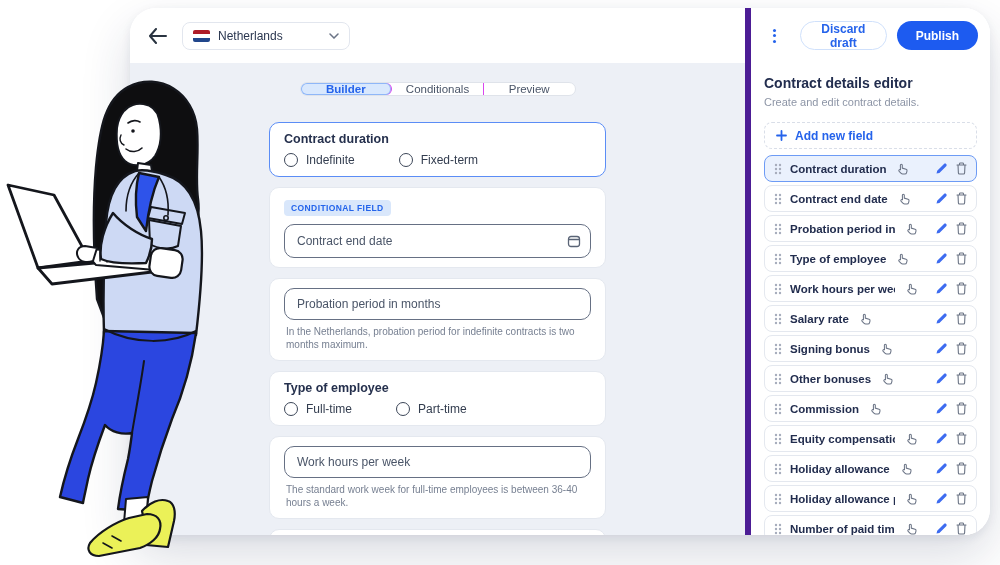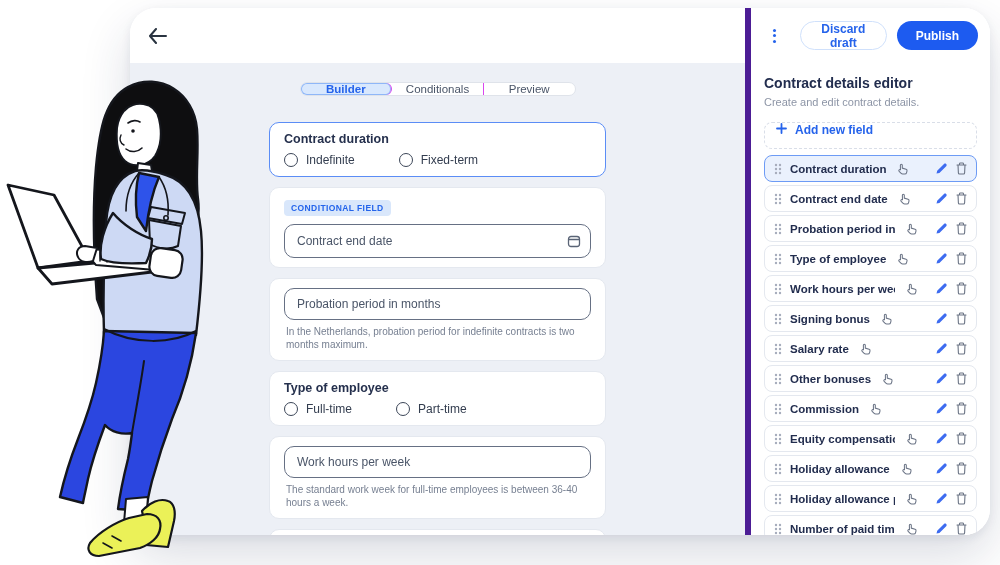--- a/index.html
+++ b/index.html
@@ -63,21 +63,21 @@
   .t-input.short { height:32px; padding-right:12px; }
   .t-input::placeholder { color:#4a5568; opacity:1; }
   .input-icon { position:absolute; right:10px; top:50%; transform:translateY(-50%); display:flex; }
   .helper { font-size:10px; color:#778092; margin:6px 2px 0; line-height:1.25; }
 
   
   .aside { flex:1; padding:12px 13px; overflow:hidden; display:flex; flex-direction:column; }
   .sb-title { font-size:14px; font-weight:700; color:#222d4e; }
   .sb-sub { font-size:11px; color:#8d95a6; margin-top:5px; }
   .add-btn { margin-top:14px; flex:0 0 27px; border:1.5px dashed #d9dee8; border-radius:8px;
-    display:flex; gap:8px; padding:0 11px; color:#2563eb; font-weight:700;
+    display:flex; align-items:center; gap:8px; padding:0 11px; color:#2563eb; font-weight:700;
     font-size:12px; background:#fff; cursor:pointer; font-family:inherit; }
   .field-list { margin-top:6px; display:flex; flex-direction:column; gap:3px; }
   .field-row { flex:0 0 27px; display:flex; align-items:center; gap:8px; border:1px solid #e4e8ef;
     border-radius:8px; background:#fff; padding:0 9px; cursor:pointer; }
   .field-row.active { border:1.5px solid #6d9bf5; background:#eaf1fd; }
   .frow-label { font-size:11.5px; font-weight:700; color:#222d4e; white-space:nowrap; overflow:hidden; }
   .cursor-ic { display:flex; margin-left:2px; }
   .row-sp { flex:1; }
   .icon-btn { display:flex; background:none; border:none; padding:0; cursor:pointer; }
 
@@ -91,20 +91,31 @@
 
   <div class="window">
 
     <div class="col-left">
       <div class="hdr-left">
         <button class="back-btn">
           <svg width="19" height="16" viewBox="0 0 19 16">
             <path d="M8 1 L2 8 L8 15 M2 8 H18" stroke="#2a3441" stroke-width="2" fill="none" stroke-linecap="round" stroke-linejoin="round"></path>
           </svg>
         </button>
+        <div class="dropdown dd-country">
+          <span class="flag">
+            <div class="f-red"></div>
+              <div class="f-white"></div>
+              <div class="f-blue"></div>
+          </span>
+          <span class="dd-text">Netherlands</span>
+          <svg width="10" height="6" viewBox="0 0 10 6">
+            <path d="M1 1 L5 5 L9 1" stroke="#6b7486" stroke-width="1.5" fill="none" stroke-linecap="round"></path>
+          </svg>
+        </div>
       </div>
 
       <div class="main">
         <div class="tabs">
           <button class="tab active">Builder</button>
           <button class="tab">Conditionals</button>
           <button class="tab">Preview</button>
         </div>
 
         <div class="cards">
@@ -348,51 +359,51 @@
       <svg width="8" height="12" viewBox="0 0 8 12" style="flex:0 0 auto;">
         <g fill="#a6adbc">
           <circle cx="2" cy="2" r="1.2"></circle>
                   <circle cx="6" cy="2" r="1.2"></circle>
           <circle cx="2" cy="6" r="1.2"></circle>
                   <circle cx="6" cy="6" r="1.2"></circle>
           <circle cx="2" cy="10" r="1.2"></circle>
                   <circle cx="6" cy="10" r="1.2"></circle>
         </g>
       </svg>
+      <span class="frow-label">Salary rate</span>
+      <span class="cursor-ic" hidden="">
+        <svg width="14" height="14" viewBox="0 0 16 16">
+          <path d="M6 2.5 C6.8 2.5 7.2 3 7.2 3.8 L7.2 7 L11.5 8.2 C12.4 8.5 12.8 9.2 12.6 10.1 L12 12.4 C11.8 13.2 11.1 13.7 10.2 13.7 L7.5 13.7 C6.9 13.7 6.3 13.4 5.9 13 L3.6 10.6 C3.1 10.1 3.1 9.4 3.6 8.9 C4 8.5 4.7 8.5 5.1 8.9 L5 3.8 C5 3 5.3 2.5 6 2.5 Z" fill="none" stroke="#6b7486" stroke-width="1.2" stroke-linejoin="round"></path>
+        </svg>
+      </span>
+      <span class="row-sp"></span>
+      <button class="icon-btn">
+        <svg width="13" height="13" viewBox="0 0 13 13">
+          <path d="M1.5 11.5 L2.2 8.8 L9 2 C9.6 1.4 10.6 1.4 11.2 2 C11.8 2.6 11.8 3.6 11.2 4.2 L4.4 11 L1.5 11.5 Z" fill="#3e6cf0"></path>
+        </svg>
+      </button>
+      <button class="icon-btn">
+        <svg width="11" height="13" viewBox="0 0 11 13">
+          <path d="M1 3 H10 M3.5 3 V1.8 C3.5 1.3 3.9 1 4.4 1 H6.6 C7.1 1 7.5 1.3 7.5 1.8 V3 M2 3 L2.4 11 C2.4 11.6 2.9 12 3.5 12 H7.5 C8.1 12 8.6 11.6 8.6 11 L9 3" fill="none" stroke="#6a7384" stroke-width="1.1" stroke-linecap="round"></path>
+        </svg>
+      </button>
+    </div>
+
+    <div class="field-row">
+      <svg width="8" height="12" viewBox="0 0 8 12" style="flex:0 0 auto;">
+        <g fill="#a6adbc">
+          <circle cx="2" cy="2" r="1.2"></circle>
+                  <circle cx="6" cy="2" r="1.2"></circle>
+          <circle cx="2" cy="6" r="1.2"></circle>
+                  <circle cx="6" cy="6" r="1.2"></circle>
+          <circle cx="2" cy="10" r="1.2"></circle>
+                  <circle cx="6" cy="10" r="1.2"></circle>
+        </g>
+      </svg>
       <span class="frow-label">Signing bonus</span>
-      <span class="cursor-ic" hidden="">
-        <svg width="14" height="14" viewBox="0 0 16 16">
-          <path d="M6 2.5 C6.8 2.5 7.2 3 7.2 3.8 L7.2 7 L11.5 8.2 C12.4 8.5 12.8 9.2 12.6 10.1 L12 12.4 C11.8 13.2 11.1 13.7 10.2 13.7 L7.5 13.7 C6.9 13.7 6.3 13.4 5.9 13 L3.6 10.6 C3.1 10.1 3.1 9.4 3.6 8.9 C4 8.5 4.7 8.5 5.1 8.9 L5 3.8 C5 3 5.3 2.5 6 2.5 Z" fill="none" stroke="#6b7486" stroke-width="1.2" stroke-linejoin="round"></path>
-        </svg>
-      </span>
-      <span class="row-sp"></span>
-      <button class="icon-btn">
-        <svg width="13" height="13" viewBox="0 0 13 13">
-          <path d="M1.5 11.5 L2.2 8.8 L9 2 C9.6 1.4 10.6 1.4 11.2 2 C11.8 2.6 11.8 3.6 11.2 4.2 L4.4 11 L1.5 11.5 Z" fill="#3e6cf0"></path>
-        </svg>
-      </button>
-      <button class="icon-btn">
-        <svg width="11" height="13" viewBox="0 0 11 13">
-          <path d="M1 3 H10 M3.5 3 V1.8 C3.5 1.3 3.9 1 4.4 1 H6.6 C7.1 1 7.5 1.3 7.5 1.8 V3 M2 3 L2.4 11 C2.4 11.6 2.9 12 3.5 12 H7.5 C8.1 12 8.6 11.6 8.6 11 L9 3" fill="none" stroke="#6a7384" stroke-width="1.1" stroke-linecap="round"></path>
-        </svg>
-      </button>
-    </div>
-
-    <div class="field-row">
-      <svg width="8" height="12" viewBox="0 0 8 12" style="flex:0 0 auto;">
-        <g fill="#a6adbc">
-          <circle cx="2" cy="2" r="1.2"></circle>
-                  <circle cx="6" cy="2" r="1.2"></circle>
-          <circle cx="2" cy="6" r="1.2"></circle>
-                  <circle cx="6" cy="6" r="1.2"></circle>
-          <circle cx="2" cy="10" r="1.2"></circle>
-                  <circle cx="6" cy="10" r="1.2"></circle>
-        </g>
-      </svg>
-      <span class="frow-label">Salary rate</span>
       <span class="cursor-ic" hidden="">
         <svg width="14" height="14" viewBox="0 0 16 16">
           <path d="M6 2.5 C6.8 2.5 7.2 3 7.2 3.8 L7.2 7 L11.5 8.2 C12.4 8.5 12.8 9.2 12.6 10.1 L12 12.4 C11.8 13.2 11.1 13.7 10.2 13.7 L7.5 13.7 C6.9 13.7 6.3 13.4 5.9 13 L3.6 10.6 C3.1 10.1 3.1 9.4 3.6 8.9 C4 8.5 4.7 8.5 5.1 8.9 L5 3.8 C5 3 5.3 2.5 6 2.5 Z" fill="none" stroke="#6b7486" stroke-width="1.2" stroke-linejoin="round"></path>
         </svg>
       </span>
       <span class="row-sp"></span>
       <button class="icon-btn">
         <svg width="13" height="13" viewBox="0 0 13 13">
           <path d="M1.5 11.5 L2.2 8.8 L9 2 C9.6 1.4 10.6 1.4 11.2 2 C11.8 2.6 11.8 3.6 11.2 4.2 L4.4 11 L1.5 11.5 Z" fill="#3e6cf0"></path>
         </svg>

